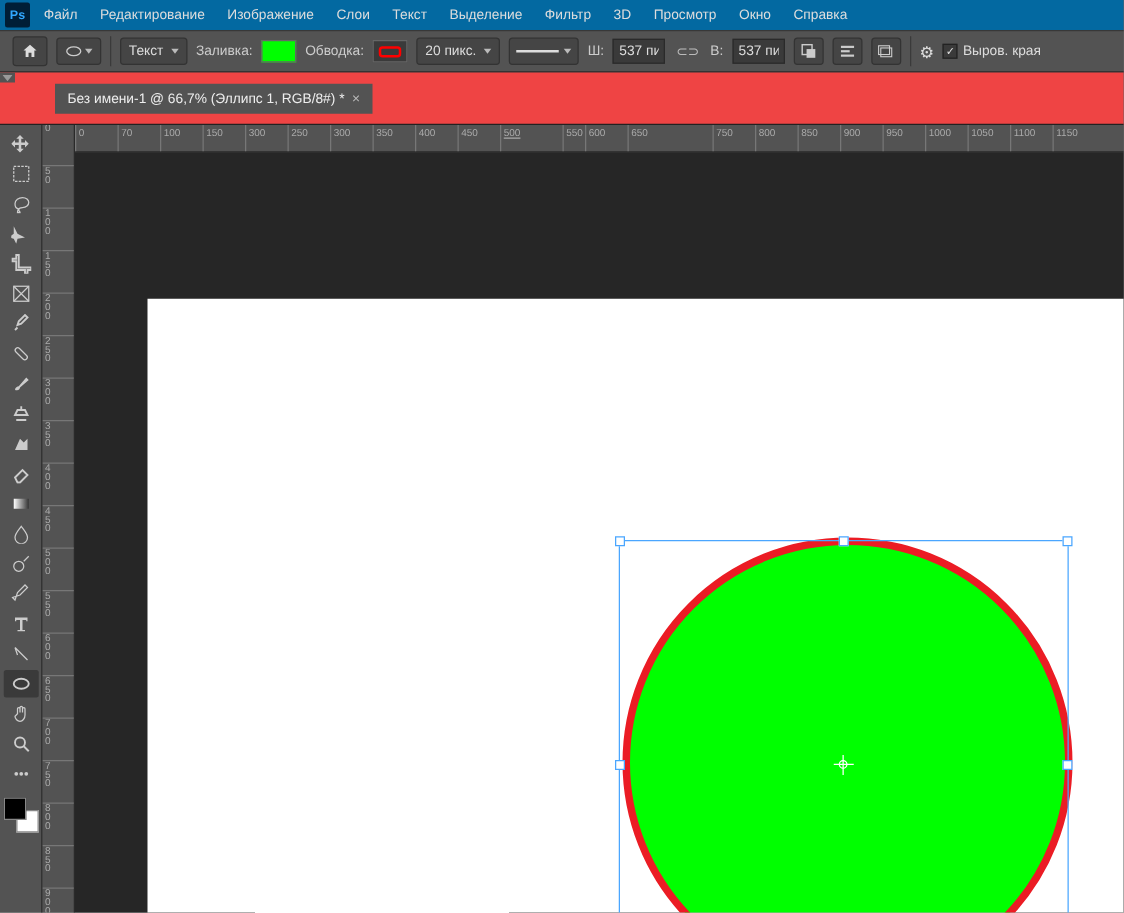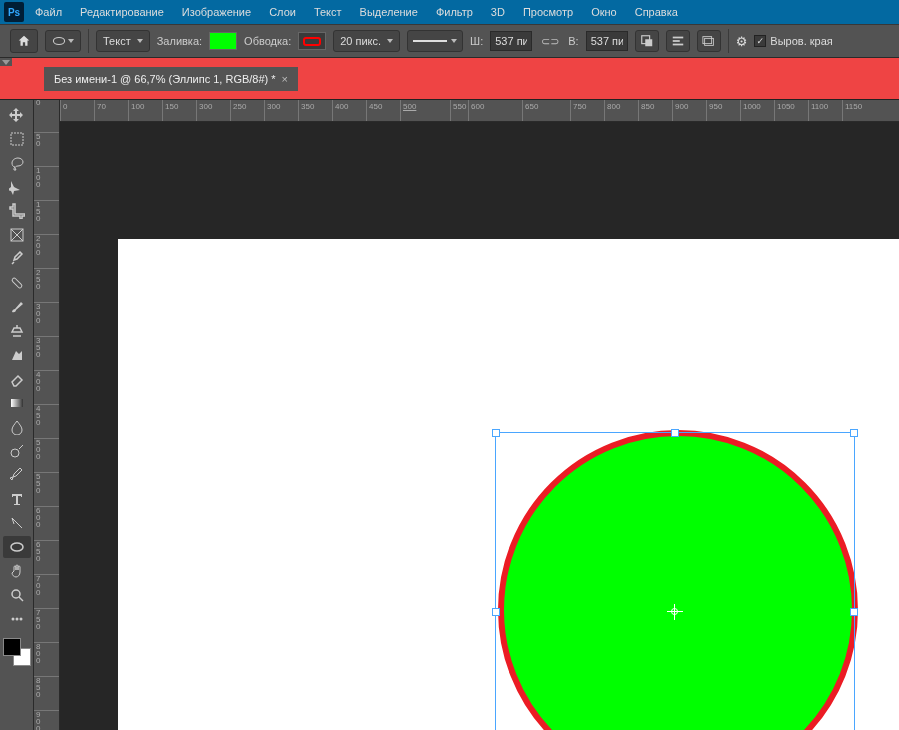--- a/index.html
+++ b/index.html
@@ -314,21 +314,21 @@
         <div class="rh-tick" style="left: 102px;">150</div>
         <div class="rh-tick" style="left: 136px;">300</div>
         <div class="rh-tick" style="left: 170px;">250</div>
         <div class="rh-tick" style="left: 204px;">300</div>
         <div class="rh-tick" style="left: 238px;">350</div>
         <div class="rh-tick" style="left: 272px;">400</div>
         <div class="rh-tick" style="left: 306px;">450</div>
         <div class="rh-tick" style="left: 340px; text-decoration: underline;">500</div>
         <div class="rh-tick" style="left: 390px;">550</div>
         <div class="rh-tick" style="left: 408px;">600</div>
-        <div class="rh-tick" style="left: 462px;">650</div>
+        <div class="rh-tick" style="left: 442px;">650</div>
         <div class="rh-tick" style="left: 476px; margin-top: 39px;">700</div>
         <div class="rh-tick" style="left: 510px;">750</div>
         <div class="rh-tick" style="left: 544px;">800</div>
         <div class="rh-tick" style="left: 578px;">850</div>
         <div class="rh-tick" style="left: 612px;">900</div>
         <div class="rh-tick" style="left: 646px;">950</div>
         <div class="rh-tick" style="left: 680px;">1000</div>
         <div class="rh-tick" style="left: 714px;">1050</div>
         <div class="rh-tick" style="left: 748px;">1100</div>
         <div class="rh-tick" style="left: 782px;">1150</div>

